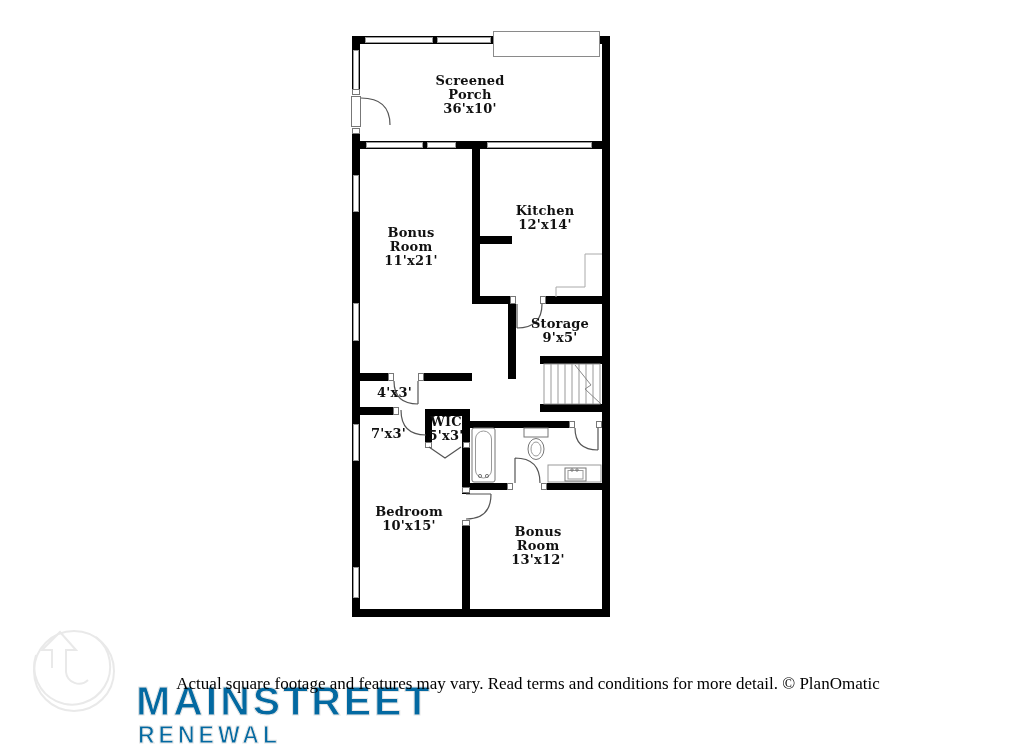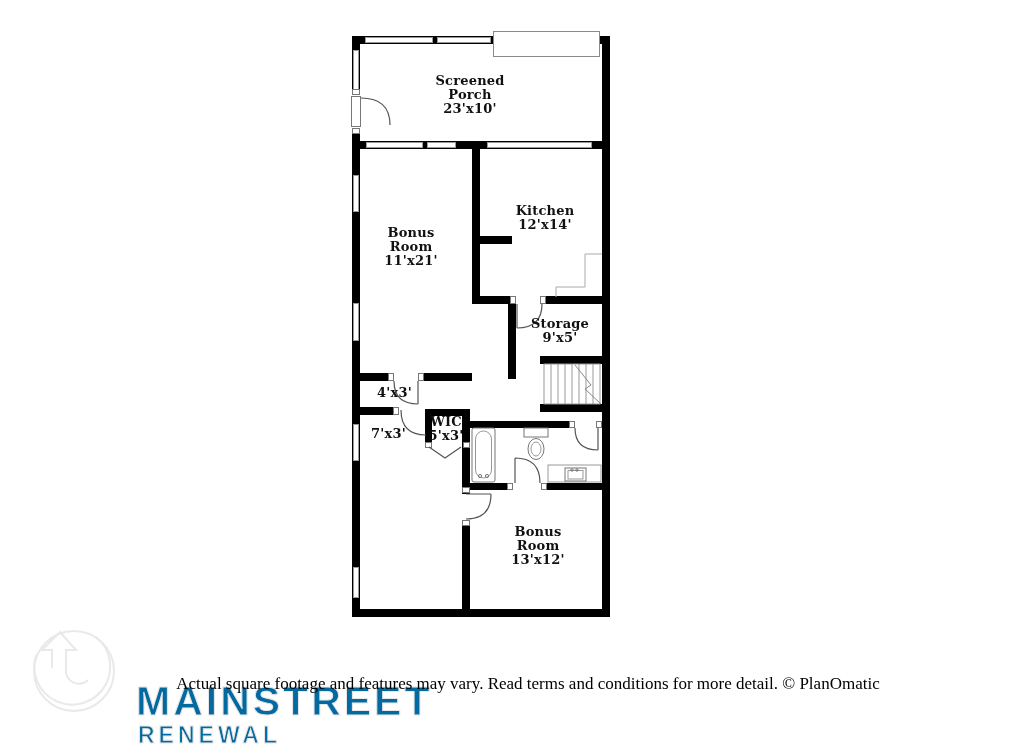--- a/index.html
+++ b/index.html
@@ -130,21 +130,21 @@
       <circle cx="572" cy="470" r="1.2" stroke="#777"></circle>
       <circle cx="577" cy="470" r="1.2" stroke="#777"></circle>
     </g>
 
     <path d="M602 254 L585 254 L585 287 L556 287 L556 297" fill="none" stroke="#aaa" stroke-width="1"></path>
   </svg>
 
   <div class="lbl" style="left:400px;top:74px;width:140px">
     <span>Screened</span>
     <span>Porch</span>
-    <span>23'x10'</span>
+    <span>36'x10'</span>
   </div>
   <div class="lbl" style="left:351px;top:226px;width:120px">
     <span>Bonus</span>
     <span>Room</span>
     <span>11'x21'</span>
   </div>
   <div class="lbl" style="left:485px;top:204px;width:120px">
     <span>Kitchen</span>
     <span>12'x14'</span>
   </div>
@@ -155,20 +155,24 @@
   <div class="lbl" style="left:372px;top:386px;width:45px">
     <span>4'x3'</span>
   </div>
   <div class="lbl" style="left:366px;top:427px;width:45px">
     <span>7'x3'</span>
   </div>
   <div class="lbl" style="left:416px;top:415px;width:60px">
     <span>WIC</span>
     <span>5'x3'</span>
   </div>
+  <div class="lbl" style="left:349px;top:505px;width:120px">
+    <span>Bedroom</span>
+    <span>10'x15'</span>
+  </div>
   <div class="lbl" style="left:478px;top:525px;width:120px">
     <span>Bonus</span>
     <span>Room</span>
     <span>13'x12'</span>
   </div>
 
   <div class="disclaimer">
     <div>Actual square footage and features may vary. Read terms and conditions for more detail. © PlanOmatic</div>
   </div>
 

